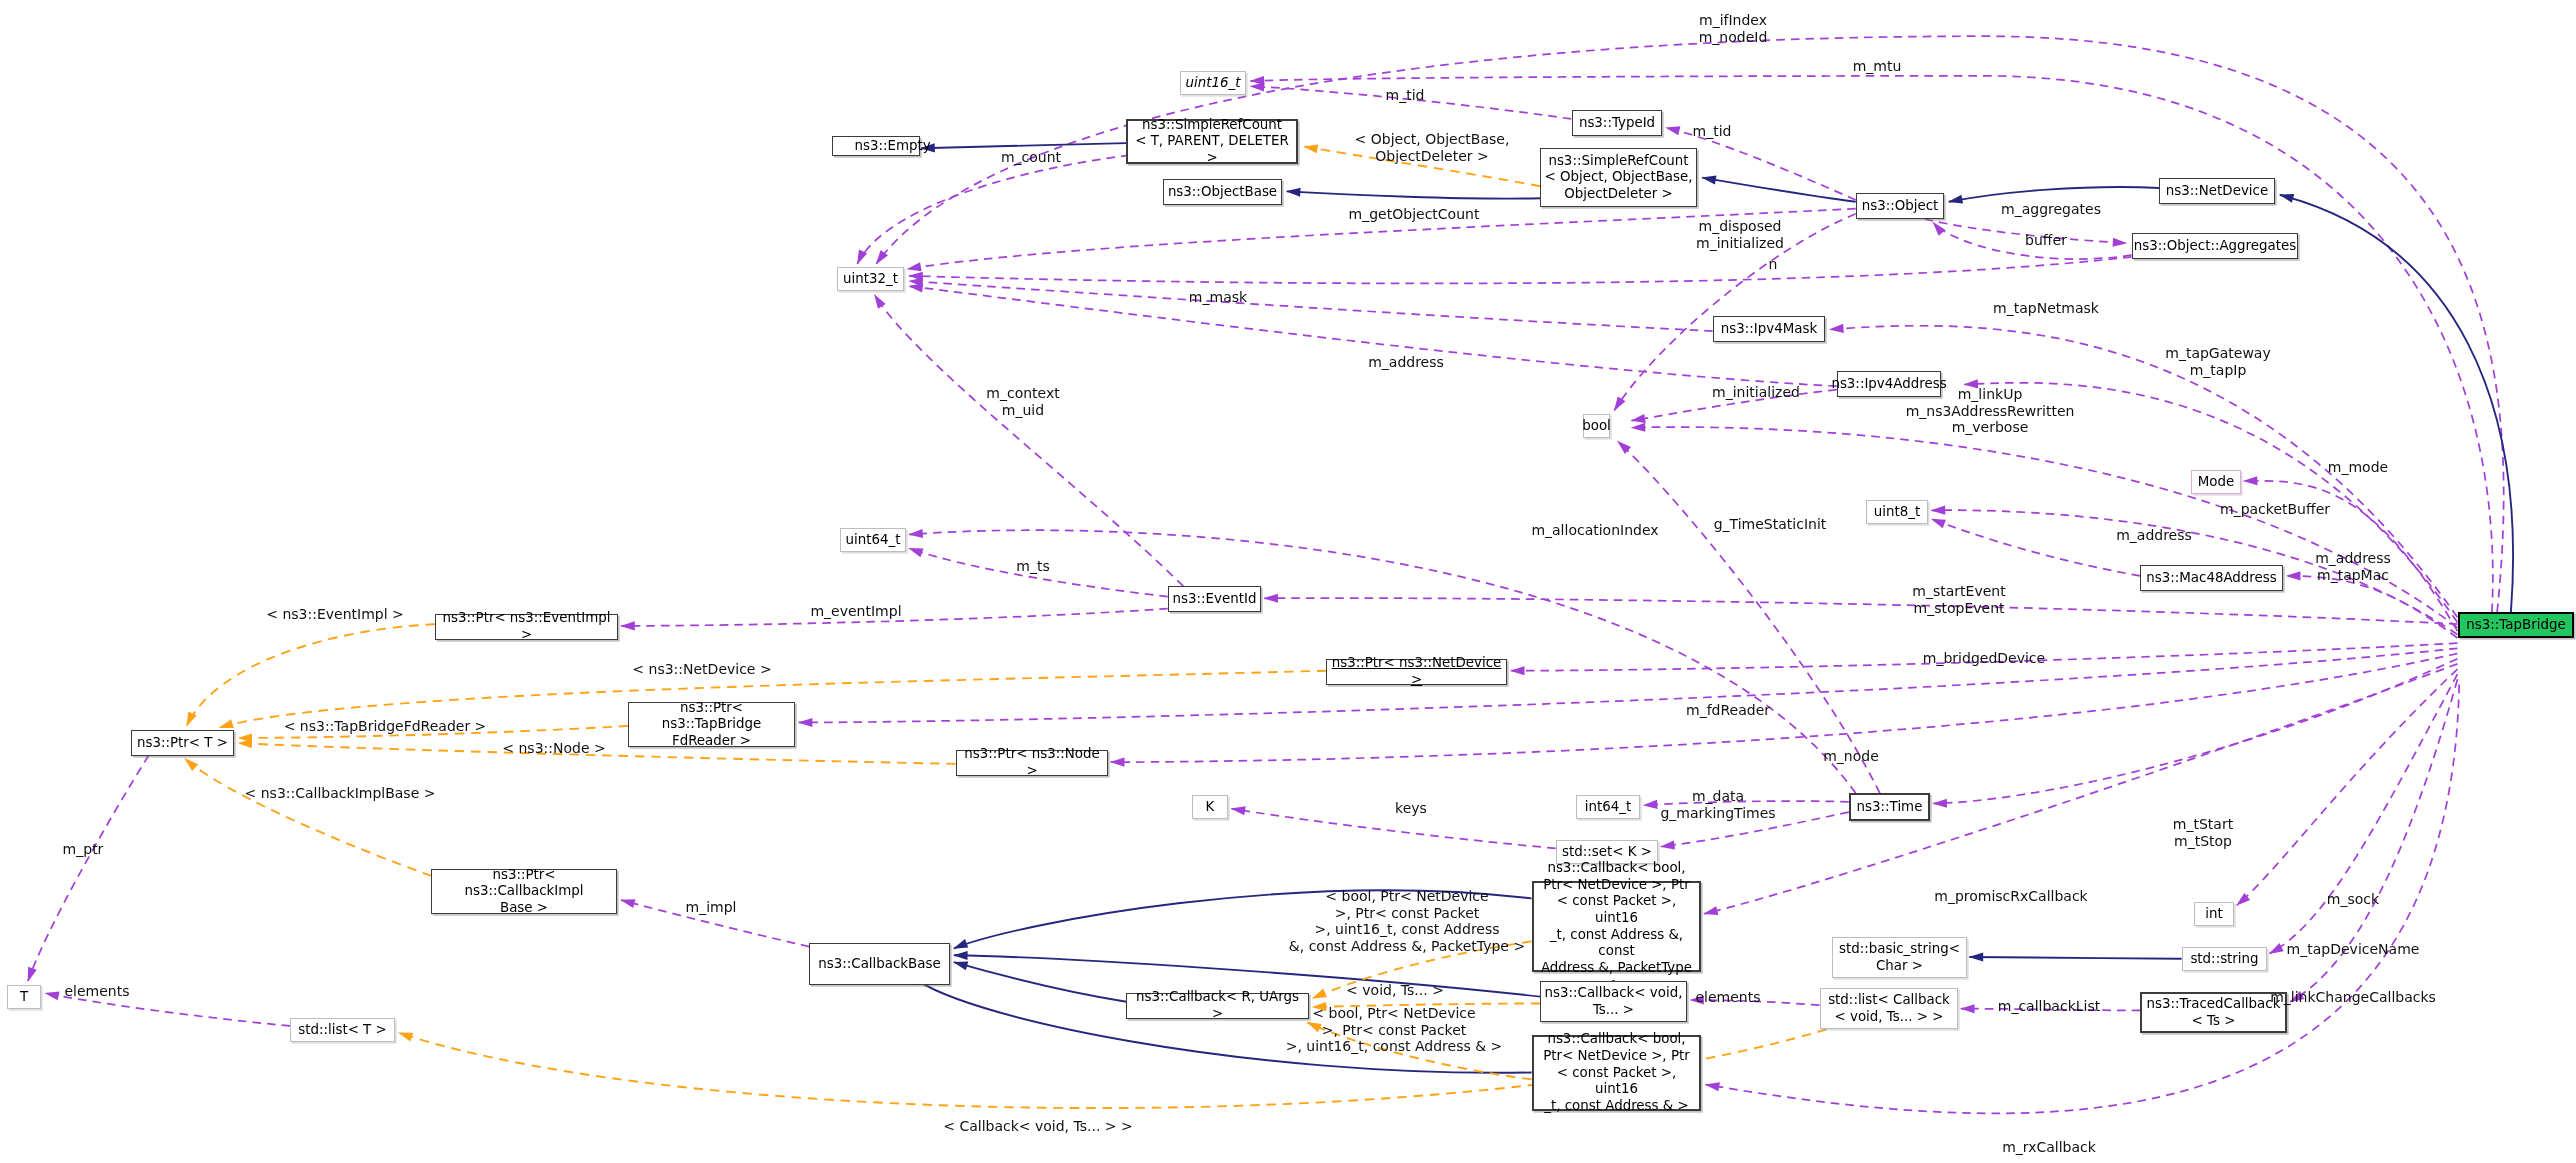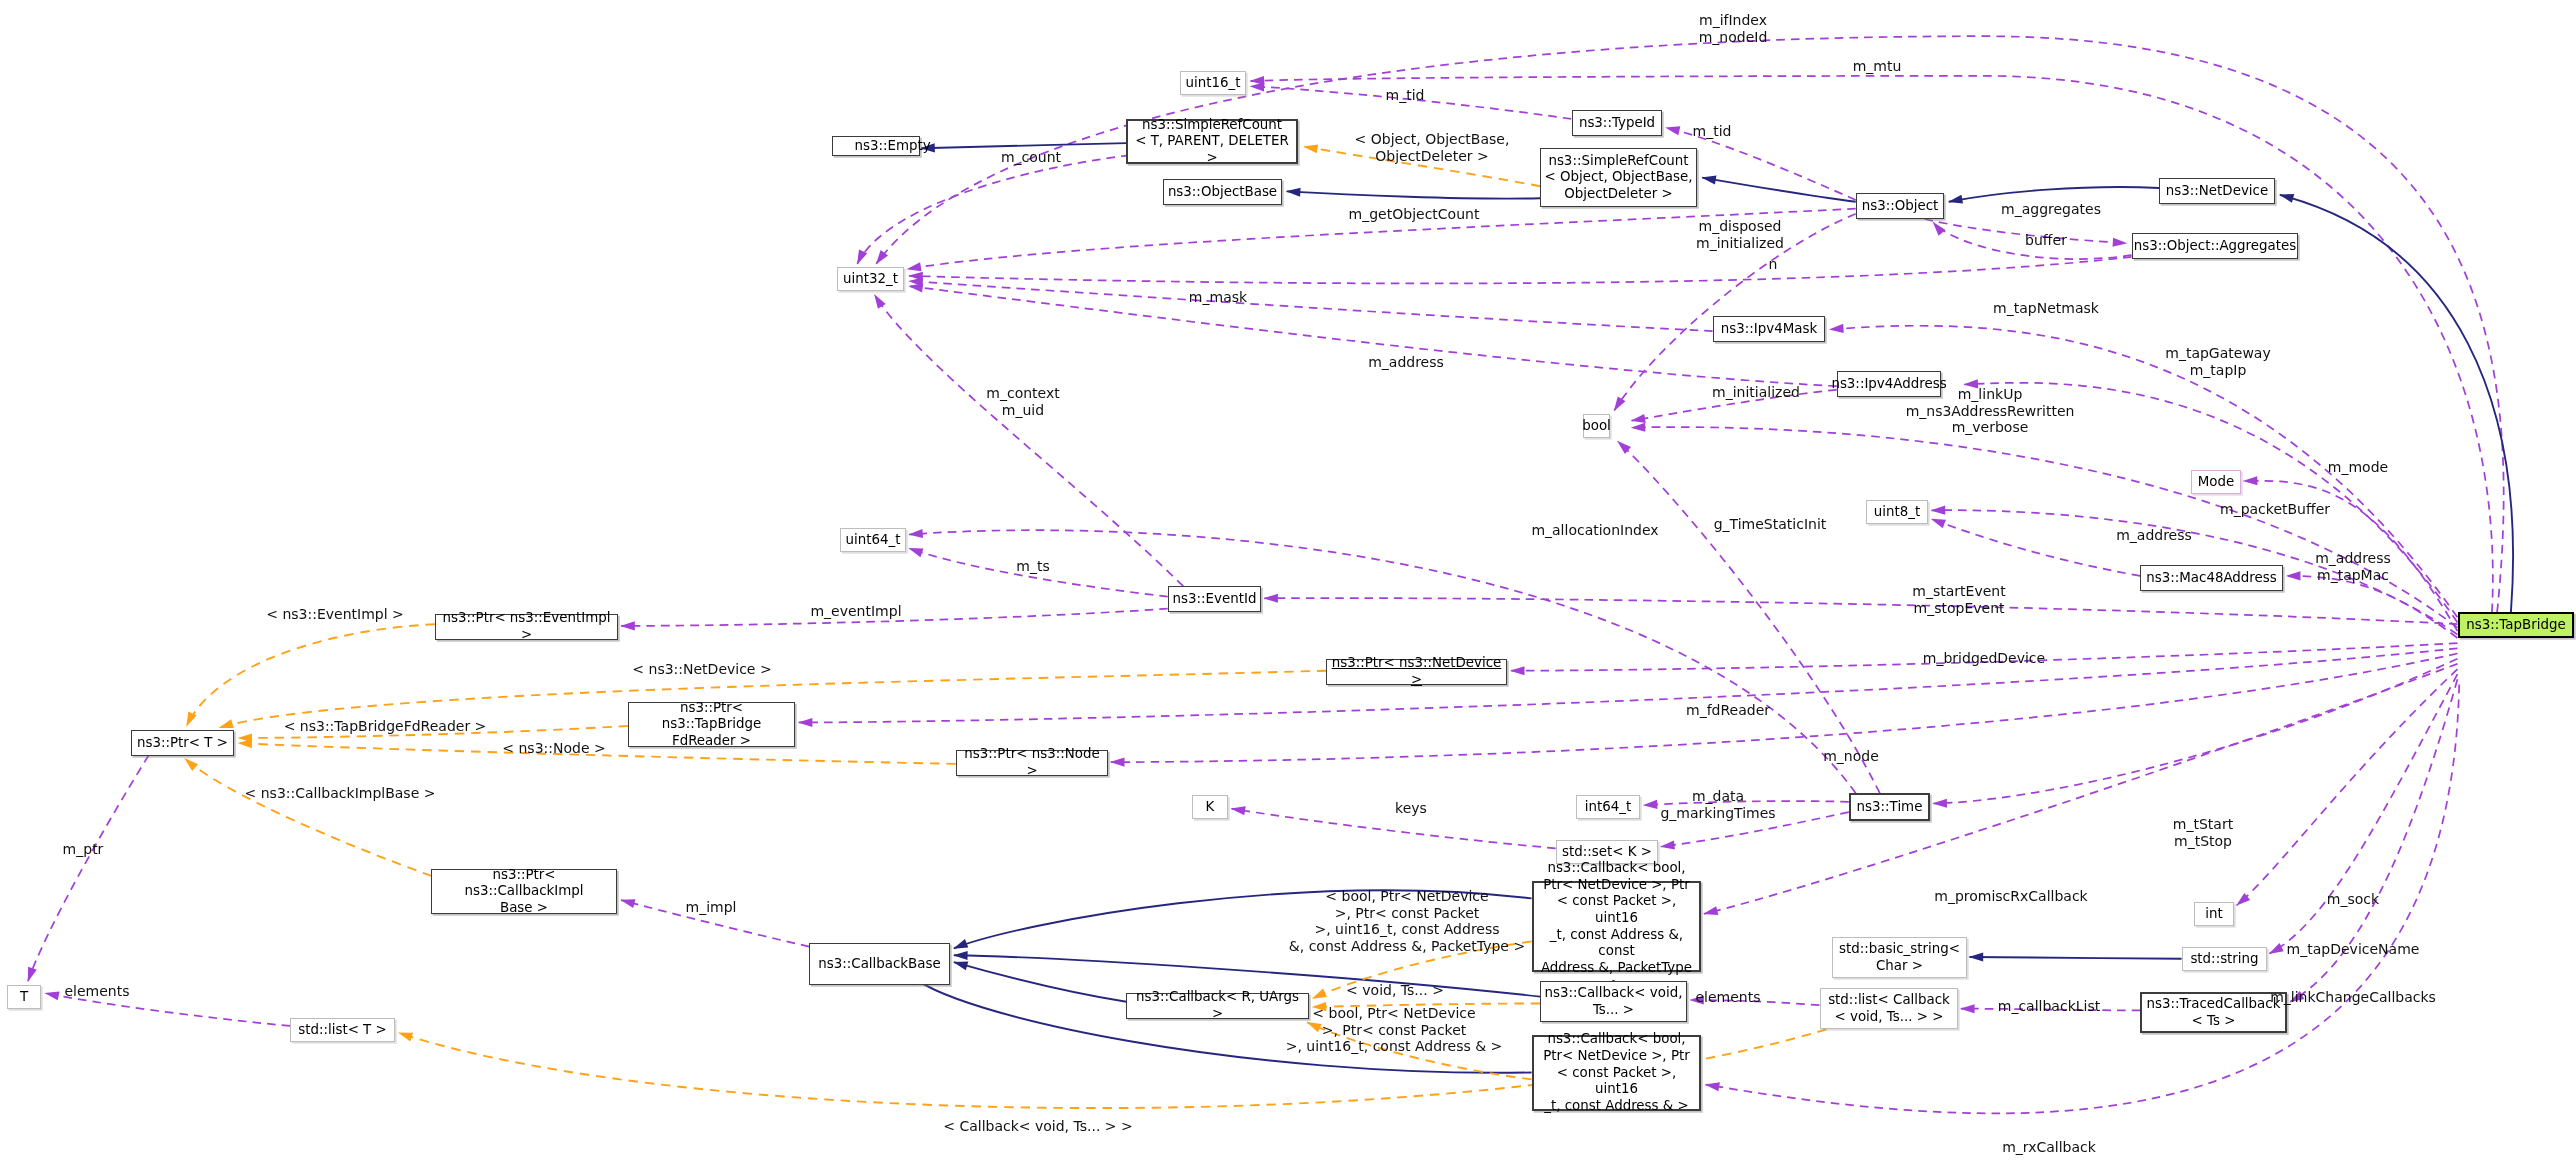--- a/index.html
+++ b/index.html
@@ -7,21 +7,21 @@
   #edges{position:absolute;left:0;top:0;width:2576px;height:1163px;}
   .edge-member{stroke:#a13fd6;fill:none;stroke-width:2;stroke-dasharray:10 7;}
   .edge-template{stroke:#ffa216;fill:none;stroke-width:2.2;stroke-dasharray:11 8;}
   .edge-inherit{stroke:#26267f;fill:none;stroke-width:2.2;}
   .node{position:absolute;background:#ffffff;border:1.6px solid #3b3b3b;display:flex;align-items:center;justify-content:center;
         text-align:center;white-space:pre-line;font-size:13.4px;line-height:1.24;color:#000;box-sizing:border-box;
         box-shadow:1.7px 1.7px 0 rgba(120,120,120,.45);padding:0 1.7px;}
   .node.bold{border:2.6px solid #3c3c3c;}
   .node.gray{border:1.4px solid #bdbdbd;box-shadow:1.7px 1.7px 0 rgba(160,160,160,.35);}
   .node.pink{border:1.4px solid #d8aed8;box-shadow:1.7px 1.7px 0 rgba(180,150,180,.35);}
-  .node.main{background:#bef264;border:2.2px solid #000;}
+  .node.main{background:#22c55e;border:2.2px solid #000;}
   .elabel{position:absolute;transform:translate(-50%,-50%);white-space:pre;text-align:center;
           font-size:14px;line-height:1.18;color:#111;}
 </style>
 </head>
 <body>
 
 <div id="diagram">
     <svg id="edges" width="2576" height="1163" viewBox="0 0 2987 1349">
       <defs>
         <marker id="ah-member" viewBox="0 0 18 12" markerWidth="19" markerHeight="13" refX="16" refY="6" orient="auto" markerUnits="userSpaceOnUse">
@@ -92,21 +92,21 @@
       <path d="M2850,770 C2500,900 2102,1030 1976,1060" class="edge-member" marker-end="url(#ah-member)"></path>
       <path d="M2850,776 C2720,900 2642,1010 2594,1050" class="edge-member" marker-end="url(#ah-member)"></path>
       <path d="M2850,782 C2760,950 2700,1070 2632,1106" class="edge-member" marker-end="url(#ah-member)"></path>
       <path d="M2850,788 C2790,1000 2730,1120 2656,1162" class="edge-member" marker-end="url(#ah-member)"></path>
       <path d="M2110,1166 C2060,1162 2012,1160 1960,1160" class="edge-member" marker-end="url(#ah-member)"></path>
       <path d="M2482,1172 C2420,1172 2342,1170 2274,1170" class="edge-member" marker-end="url(#ah-member)"></path>
       <path d="M2118,1194 C1700,1320 800,1310 462,1198" class="edge-template" marker-end="url(#ah-template)"></path>
       <path d="M2852,794 C2840,1330 2400,1330 1978,1258" class="edge-member" marker-end="url(#ah-member)"></path>
     </svg>
     <div class="node " style="left: 832px; top: 136px; width: 88px; height: 20px; padding-left: 35px;">ns3::Empty</div>
-    <div class="node gray" style="left: 1180px; top: 71px; width: 66px; height: 24px;">uint16_t</div>
+    <div class="node gray" style="left: 1180px; top: 71px; width: 66px; height: 24px; font-style: italic;">uint16_t</div>
     <div class="node bold" style="left: 1126px; top: 119px; width: 172px; height: 45px;">ns3::SimpleRefCount
 &lt; T, PARENT, DELETER &gt;</div>
     <div class="node " style="left: 1572px; top: 110px; width: 90px; height: 26px;">ns3::TypeId</div>
     <div class="node " style="left: 1163px; top: 179px; width: 119px; height: 26px;">ns3::ObjectBase</div>
     <div class="node " style="left: 1540px; top: 148px; width: 157px; height: 59px;">ns3::SimpleRefCount
 &lt; Object, ObjectBase,
 ObjectDeleter &gt;</div>
     <div class="node " style="left: 1856px; top: 193px; width: 88px; height: 26px;">ns3::Object</div>
     <div class="node " style="left: 2159px; top: 178px; width: 116px; height: 26px;">ns3::NetDevice</div>
     <div class="node " style="left: 2132px; top: 233px; width: 166px; height: 26px;">ns3::Object::Aggregates</div>

